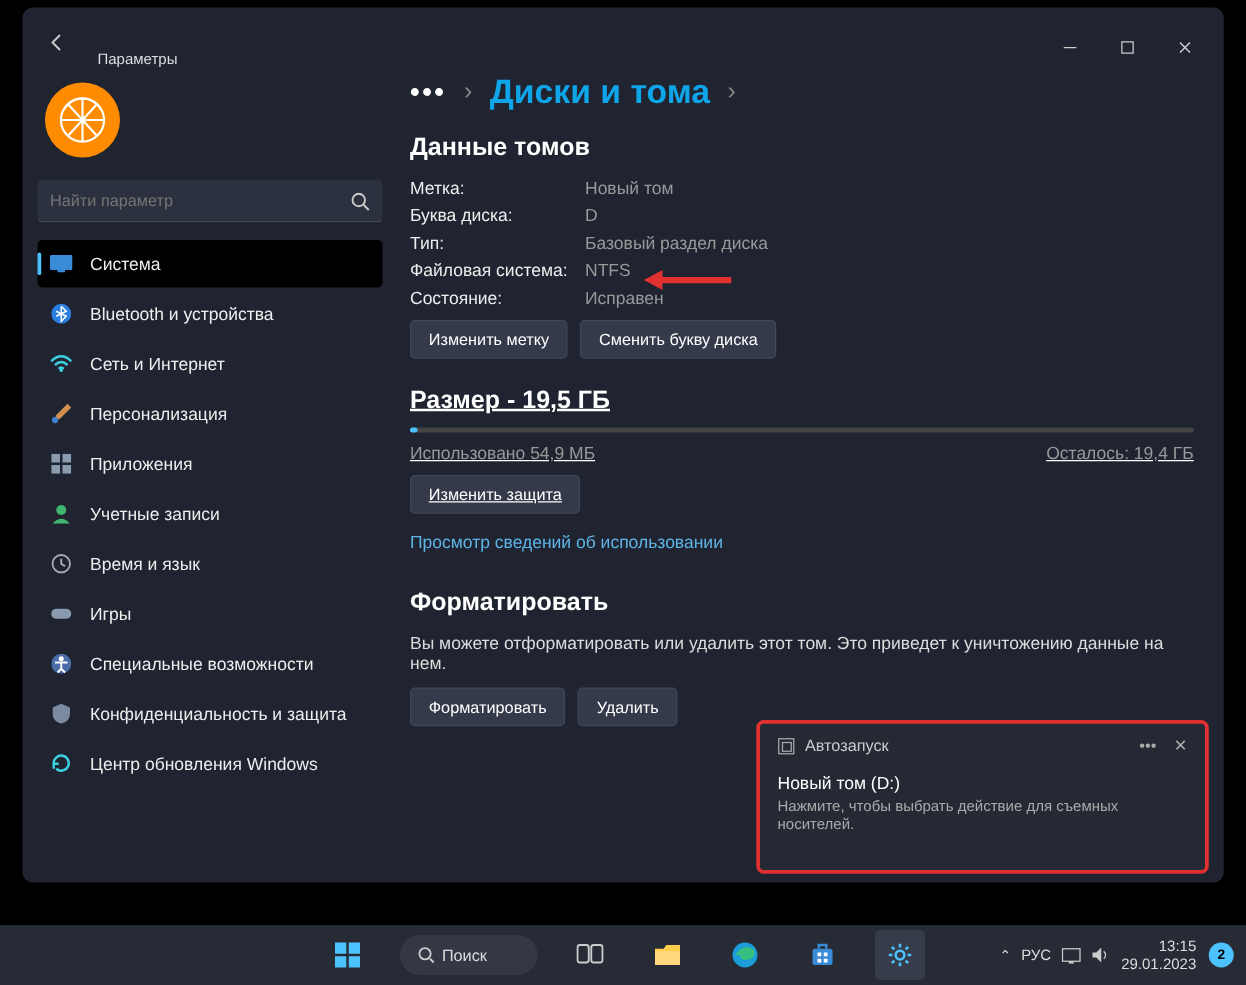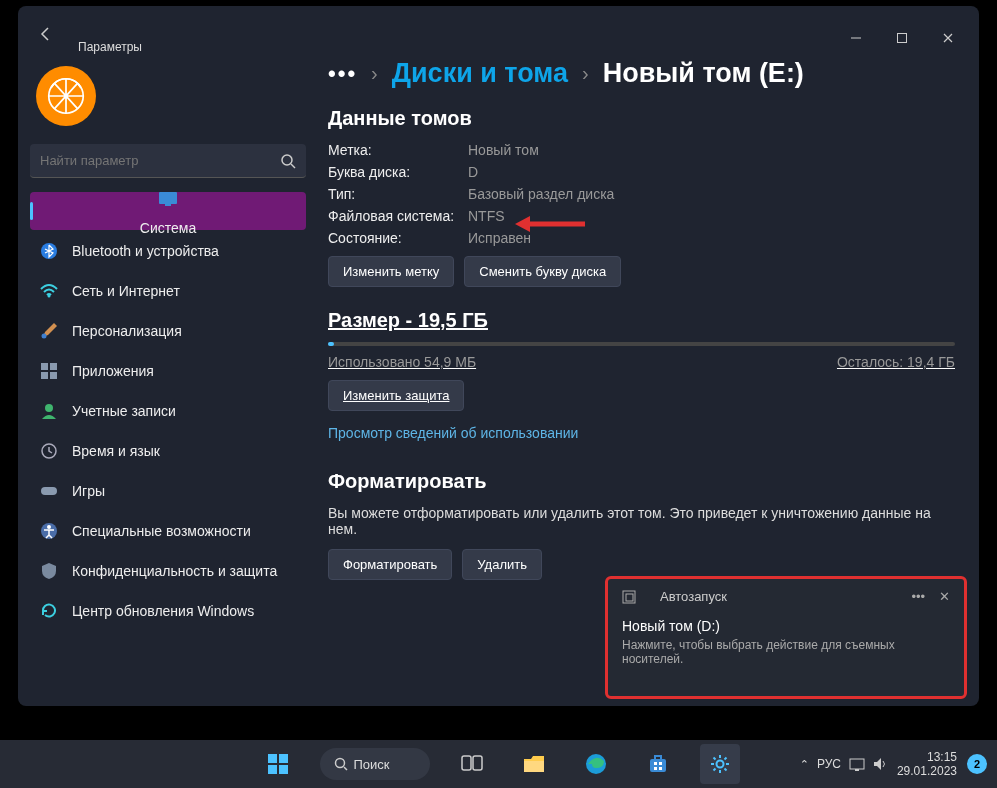--- a/index.html
+++ b/index.html
@@ -17,21 +17,21 @@
 .avatar svg { width: 46px; height: 46px; }
 .user-info { color: #fff; }
 .user-name { font-size: 14px; font-weight: 600; }
 .user-email { font-size: 12px; color: #aaa; }
 .user-email .blur { filter: blur(3px); }
 .search-box { display: flex; align-items: center; background: #2c313f; border-radius: 4px; padding: 6px 10px; border-bottom: 1px solid #555; height: 34px; }
 .search-box input { flex: 1; background: none; border: none; color: #ccc; font-size: 13px; outline: none; }
 .search-box .sicon { width: 16px; height: 16px; color: #ccc; }
 .nav { margin-top: 14px; display: flex; flex-direction: column; gap: 2px; }
 .nav-item { display: flex; align-items: center; gap: 14px; height: 38px; padding: 0 10px; border-radius: 4px; color: #eee; font-size: 14px; cursor: pointer; position: relative; }
-.nav-item.selected { background: #701a75; flex-direction: column; }
+.nav-item.selected { background: #000000; }
 .nav-item.selected::before { content: ""; position: absolute; left: 0; top: 10px; bottom: 10px; width: 3px; background: #4cc2ff; border-radius: 2px; }
 .nav-icon { width: 18px; height: 18px; display: flex; align-items: center; justify-content: center; }
 .main { flex: 1; padding: 4px 24px 8px 10px; color: #fff; overflow-y: auto; }
 .breadcrumb { display: flex; align-items: center; gap: 14px; font-size: 27px; font-weight: 600; margin-bottom: 18px; flex-wrap: wrap; }
 .bc-more { font-size: 22px; letter-spacing: 2px; cursor: pointer; color: #fff; }
 .bc-sep { color: #888; font-size: 20px; font-weight: normal; }
 .bc-link { color: #0ea5e9; cursor: pointer; font-weight: 600; }
 .section-h { font-size: 20px; font-weight: 600; margin: 8px 0 12px 0; }
 .kv { display: flex; font-size: 14px; margin-bottom: 6px; }
 .kv .k { width: 140px; color: #eee; }
@@ -40,21 +40,21 @@
 .btn { background: #343a49; border: 1px solid #40475a; color: #fff; padding: 7px 14px; border-radius: 4px; font-size: 13px; cursor: pointer; }
 .size-sec { margin-top: 22px; text-decoration: underline; }
 .size-h { font-size: 20px; font-weight: 600; margin-bottom: 10px; }
 .progbar { height: 4px; background: #444; border-radius: 2px; position: relative; margin-bottom: 8px; }
 .progbar::before { content: ""; position: absolute; left: 0; top: 0; bottom: 0; width: 1%; background: #4cc2ff; border-radius: 2px; }
 .size-row { display: flex; justify-content: space-between; font-size: 14px; color: #999; }
 .link { color: #5eb5e6; font-size: 14px; cursor: pointer; margin-top: 14px; display: inline-block; }
 .format-sec { margin-top: 28px; }
 .format-text { font-size: 14px; color: #ddd; margin-bottom: 12px; }
 .notification { position: absolute; left: 605px; top: 576px; width: 362px; height: 123px; background: #242933; border-radius: 6px; border: 3px solid #e03030; padding: 10px 14px; color: #fff; }
-.notif-head { display: flex; align-items: center; gap: 24px; font-size: 13px; color: #ccc; text-align: center; }
+.notif-head { display: flex; align-items: center; gap: 8px; font-size: 13px; color: #ccc; text-align: center; }
 .notif-actions { margin-left: auto; display: flex; gap: 14px; color: #aaa; }
 .notif-title { font-size: 14px; margin-top: 14px; font-weight: 500; }
 .notif-body { font-size: 12px; color: #aaa; margin-top: 4px; }
 .taskbar { position: absolute; left: 0; right: 0; bottom: 0; height: 48px; background: #272b35; display: flex; align-items: center; padding: 0 10px; }
 .tb-center { position: absolute; left: 50%; transform: translateX(-50%); display: flex; gap: 22px; align-items: center; }
 .tb-icon { width: 40px; height: 40px; display: flex; align-items: center; justify-content: center; border-radius: 4px; cursor: pointer; }
 .tb-search { display: flex; align-items: center; gap: 6px; background: #333844; border-radius: 18px; padding: 6px 14px; height: 32px; color: #ddd; font-size: 13px; width: 110px; }
 .tb-right { margin-left: auto; display: flex; align-items: center; gap: 10px; color: #ddd; font-size: 12px; }
 .tb-tray { display: flex; gap: 8px; align-items: center; }
 .tb-clock { text-align: right; line-height: 1.2; }
@@ -215,21 +215,20 @@
           </div>
       </div>
     </div>
 
     <div class="main">
       <div class="breadcrumb">
         <span class="bc-more">•••</span>
         <span class="bc-sep">›</span>
         <span class="bc-link">Диски и тома</span>
         <span class="bc-sep">›</span>
-        <span>Новый том (E:)</span>
       </div>
 
       <div class="section-h">Данные томов</div>
       <div class="kv">
           <div class="k">Метка:</div>
           <div class="v">Новый том</div>
         </div>
       <div class="kv">
           <div class="k">Буква диска:</div>
           <div class="v">D</div>

